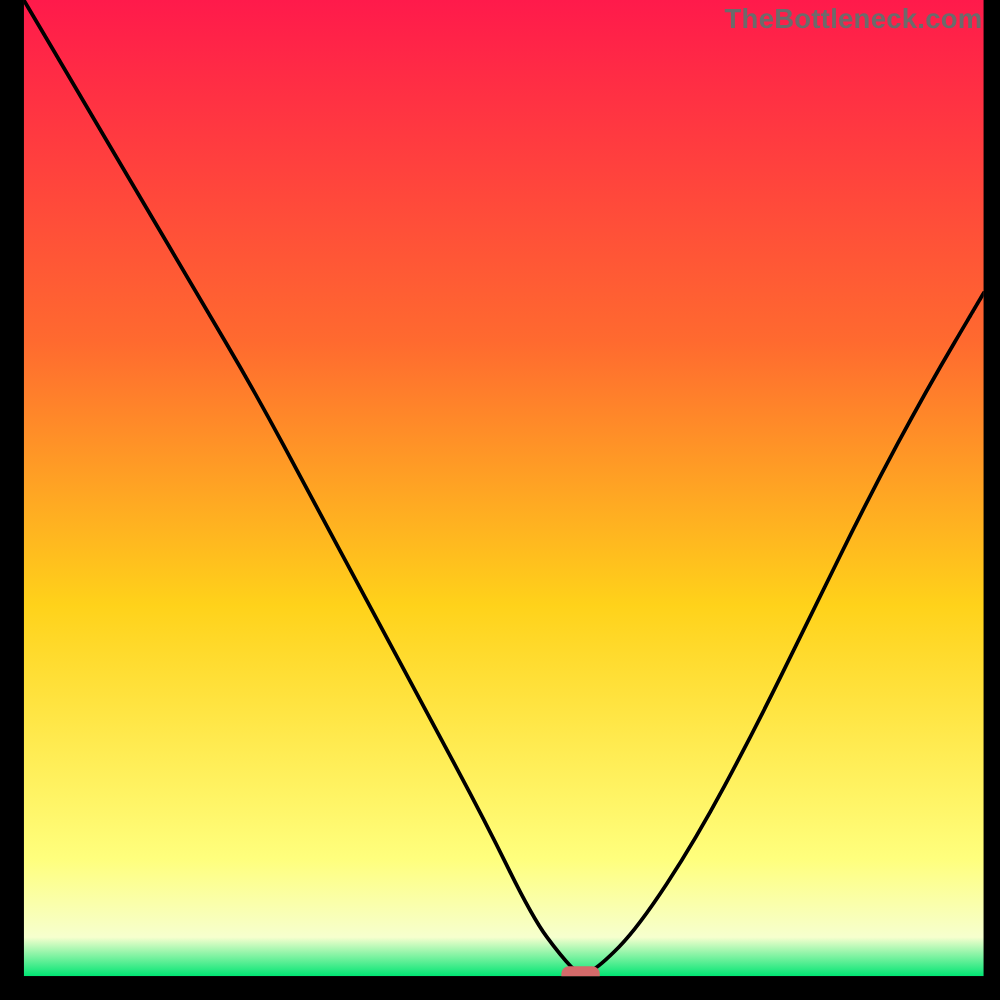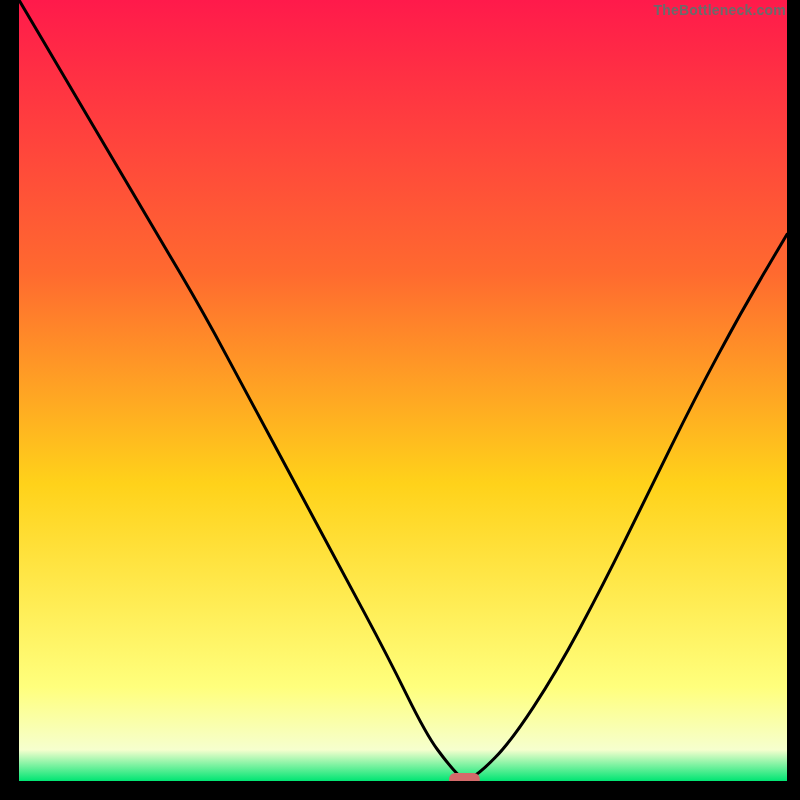--- a/index.html
+++ b/index.html
@@ -14,21 +14,21 @@
   .frame {
     position: relative;
     width: 800px;
     height: 800px;
     background: #000;
   }
   .watermark {
     position: absolute;
     top: 2px;
     right: 14px;
-    font-size: 14px;
+    font-size: 22px;
     font-weight: 600;
     color: #6b6b6b;
     letter-spacing: 0.2px;
     z-index: 5;
     user-select: none;
   }
   .plot-wrap {
     position: absolute;
     left: 19px;
     top: 0;

